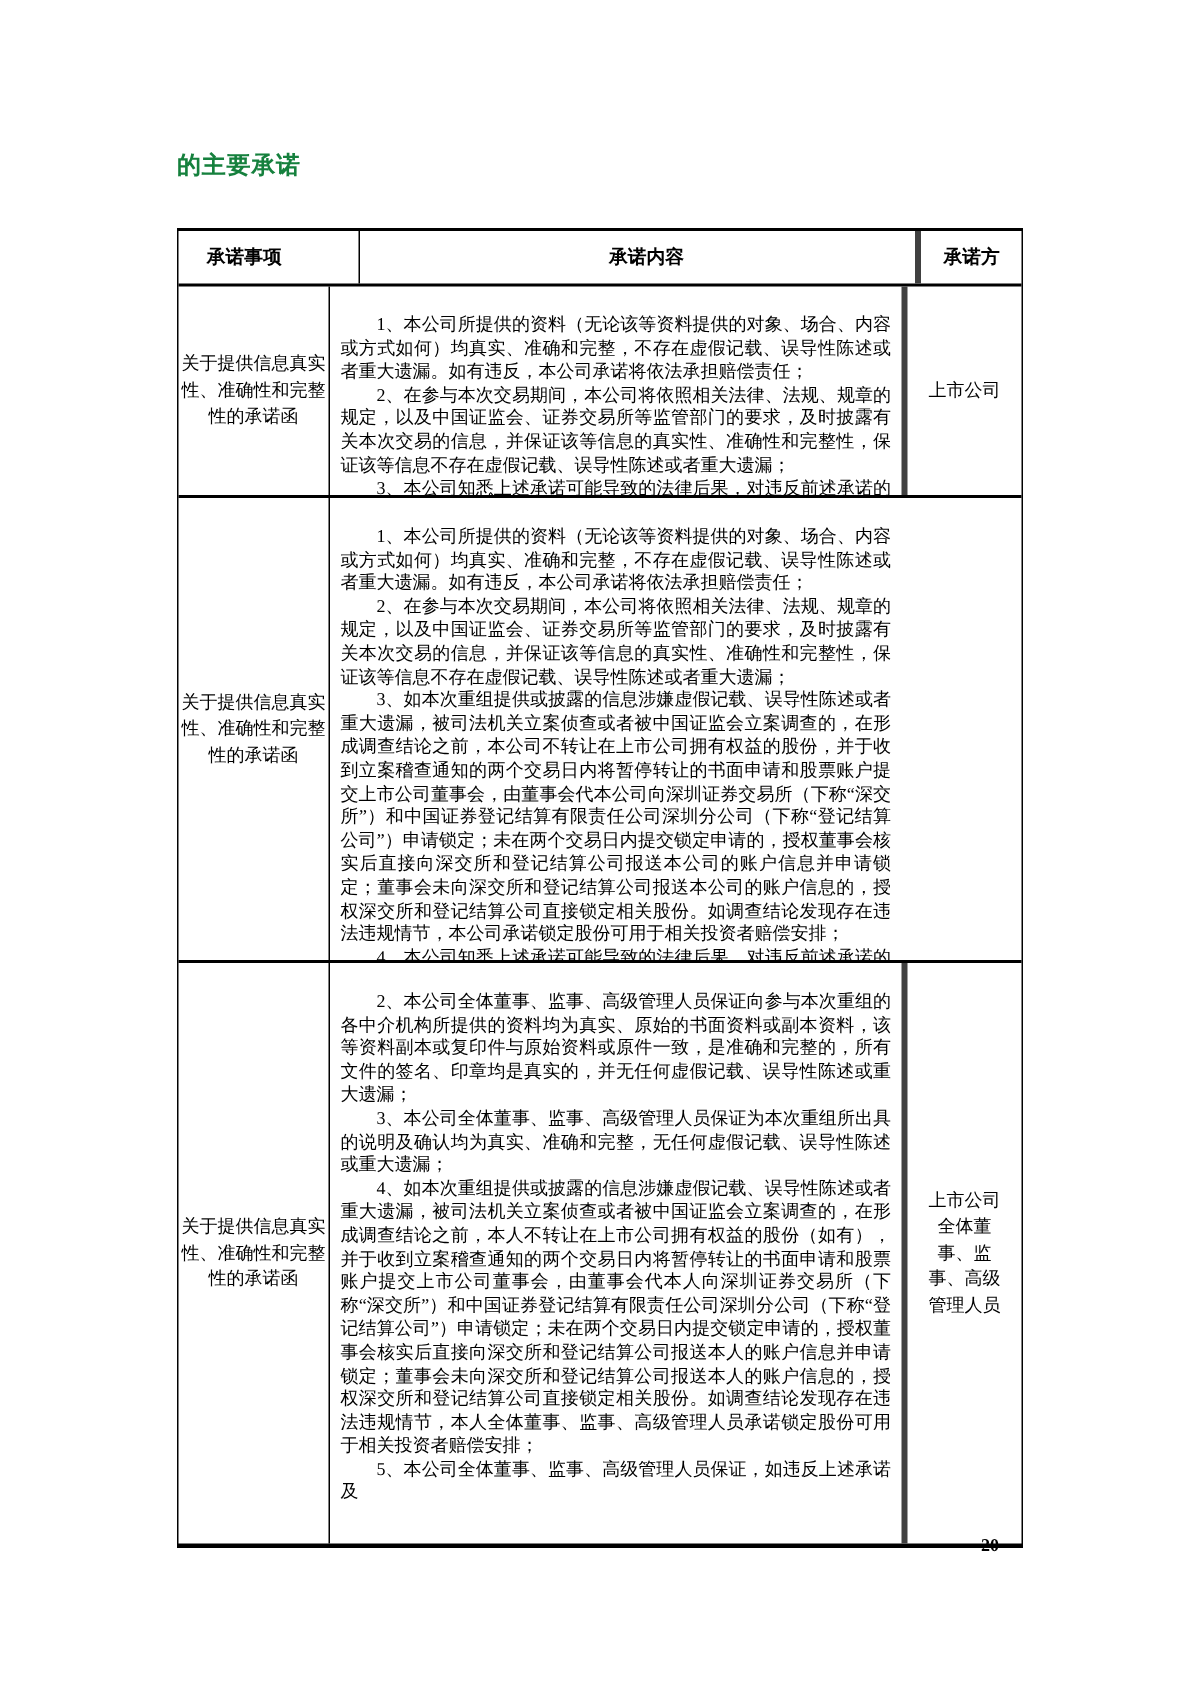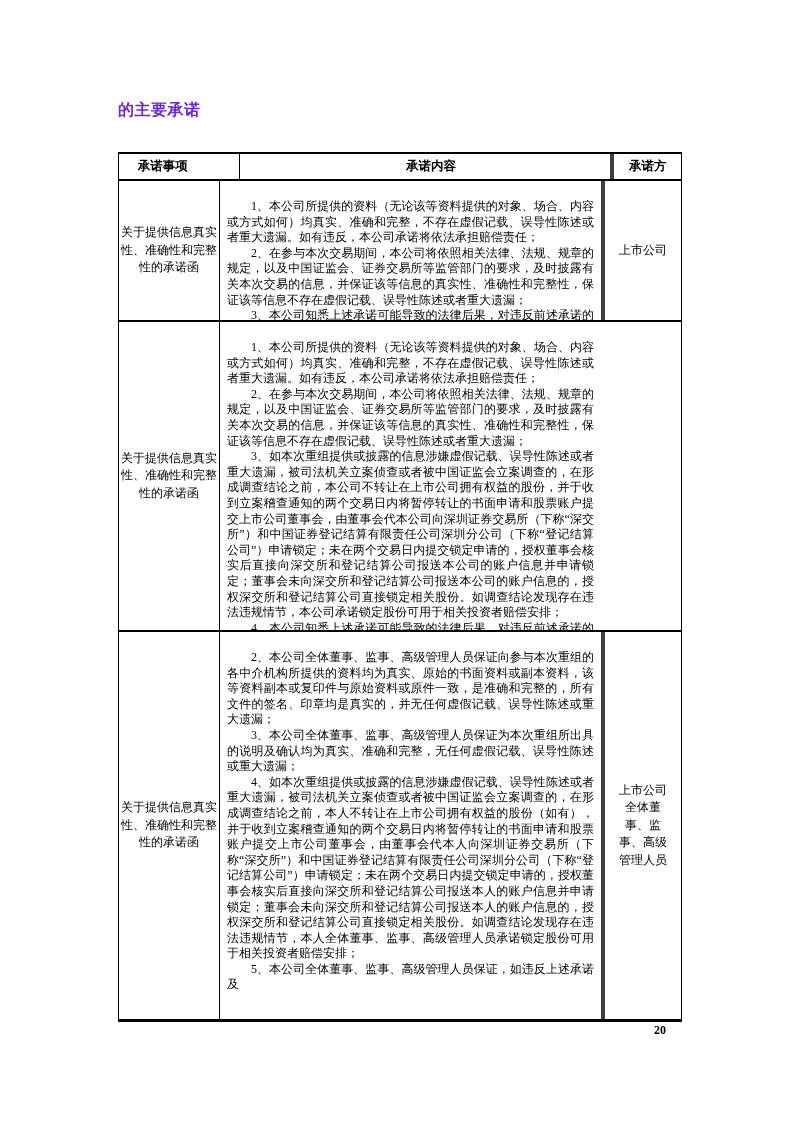--- a/index.html
+++ b/index.html
@@ -18,39 +18,39 @@
   }
   .title {
     position: absolute;
     left: 118px;
     top: 100px;
     margin: 0;
     font-family: "Liberation Sans", "DejaVu Sans", sans-serif;
     font-size: 16px;
     font-weight: 700;
     letter-spacing: 0.5px;
-    color: #6d28d9;
+    color: #15803d;
   }
   .doc-table {
     position: absolute;
     left: 118px;
     top: 152px;
     width: 562px;
     border-top: 2px solid #000000;
     border-bottom: 3px solid #000000;
     border-left: 1px solid #000000;
     border-right: 1px solid #000000;
     background: #ffffff;
   }
   .tr {
     display: flex;
     align-items: stretch;
     box-sizing: border-box;
   }
-  .tr.thead   { height: 27px;  border-bottom: 2px solid #000000; gap: 32px; }
+  .tr.thead   { height: 37px;  border-bottom: 2px solid #000000; gap: 32px; }
   .tr.row-1   { height: 141px; border-bottom: 2px solid #000000; }
   .tr.row-2   { height: 310px; border-bottom: 2px solid #000000; }
   .tr.row-3   { height: 387px; }
   .td {
     box-sizing: border-box;
     overflow: hidden;
   }
   .c1 { width: 100px; }
   .c2 { width: 382px; border-left: 1px solid #000000; padding-left: 44px; }
   .c3 { width: 80px;  border-left: 4px solid #404040; }

